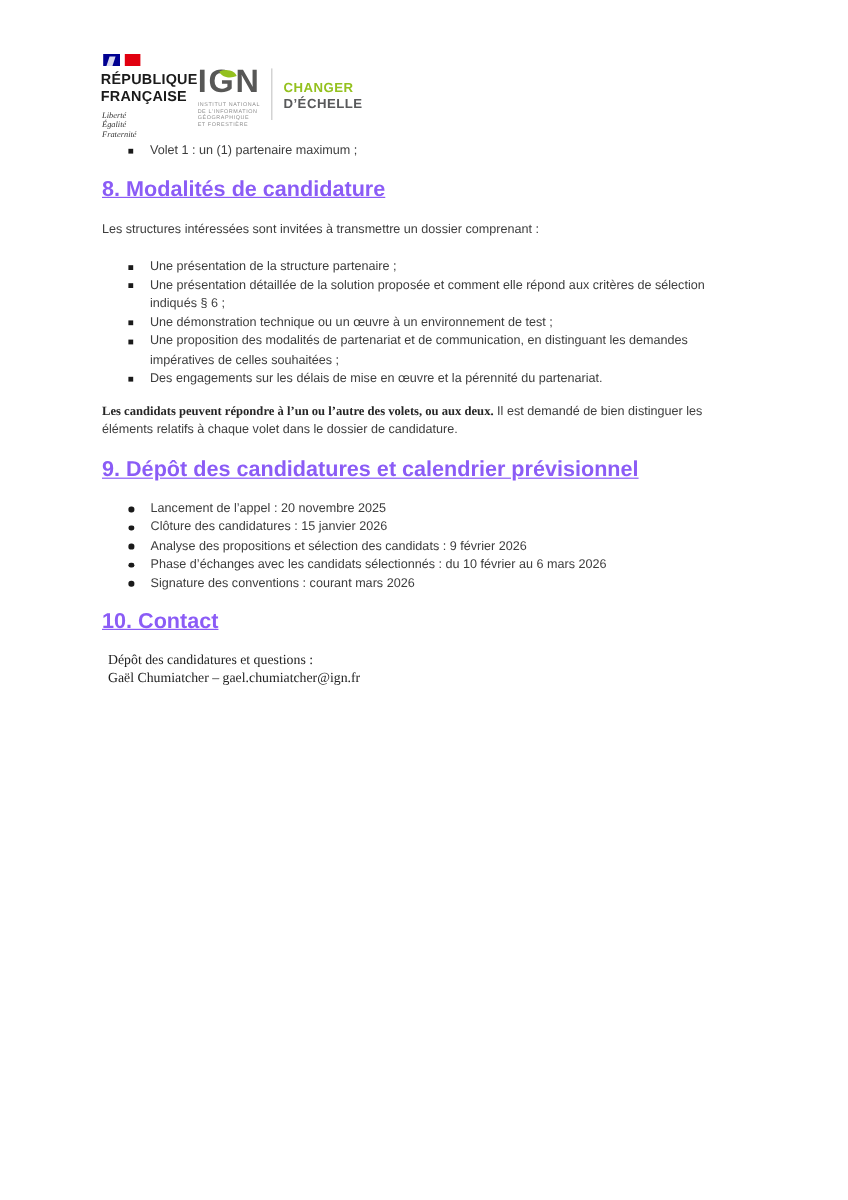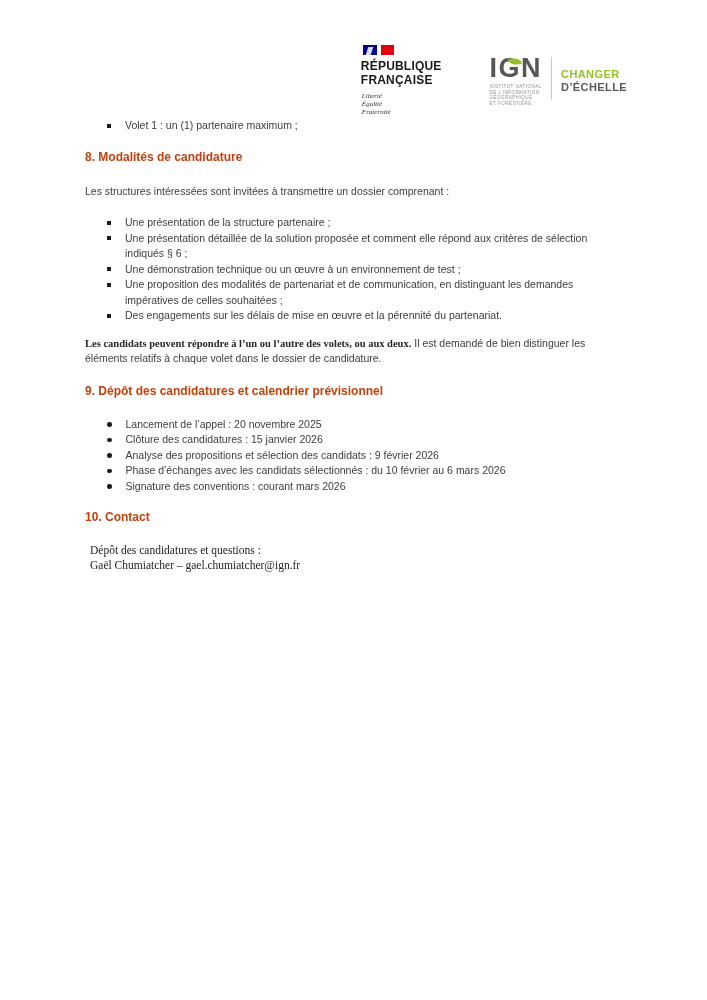--- a/index.html
+++ b/index.html
@@ -5,49 +5,49 @@
   * { box-sizing: border-box; }
   html, body { margin: 0; padding: 0; background: #ffffff; }
   .page {
     width: 707px; height: 1000px; background: #ffffff; overflow: hidden;
     font-family: "Liberation Sans", "DejaVu Sans", sans-serif;
     color: #3d3d3d; font-size: 10.5px; position: relative;
   }
 
   
   .header {
-    display: flex; justify-content: flex-end; align-items: flex-start;
+    display: flex; justify-content: flex-start; align-items: flex-start;
     margin: 45px 80px 0 84px;
   }
   
   .marianne { line-height: 1; }
   .flag { display: flex; gap: 4px; margin: 0 0 5px 2px; }
   .flag-blue { width: 14px; height: 10px; background: #000091; position: relative; overflow: hidden; }
   .flag-blue::after { content:""; position:absolute; left:4px; top:2px; width:5px; height:8px;
     background:#ffffff; transform: skewX(-18deg); opacity:.85; }
   .flag-red { width: 13px; height: 10px; background: #E1000F; }
   .rf-title { font-weight: bold; font-size: 12px; line-height: 13.5px; color: #1a1a1a; letter-spacing: .2px; }
   .motto { margin-top: 5px; margin-left: 1px; font-family: "Liberation Serif", serif;
     font-style: italic; font-size: 7px; line-height: 8px; color: #333333; }
 
   
   .ign { display: flex; align-items: flex-start; gap: 9px; margin-top: 11px; }
-  .ign-left { position: relative; margin-left: 48px; }
+  .ign-left { position: relative; }
   .ign-acronym { font-weight: bold; font-size: 27px; line-height: 24px; letter-spacing: 1.5px; color: #575756; }
   .ign-leaf { position: absolute; left: 19px; top: 1px; width: 12px; height: 9px;
     background: #94C11F; border-radius: 0 100% 0 100%; transform: rotate(-22deg); }
   .ign-sub { margin-top: 4px; font-size: 4.5px; line-height: 5.5px; letter-spacing: .5px; color: #8f8f8f; }
   .ign-divider { width: 1px; height: 43px; background: #c9c9c9; margin-top: 1px; }
   .ign-tagline { margin-top: 12px; font-weight: bold; font-size: 11px; line-height: 12.5px; letter-spacing: .4px; }
   .tag-green { color: #94C11F; }
   .tag-gray  { color: #58595B; }
 
   
   .main { padding: 0 84px 0 85px; }
-  h2 { font-size: 12px; font-weight: bold; color: #c2410c; line-height: 15px; margin: 0; }
+  h2 { font-size: 18px; font-weight: bold; color: #8b5cf6; line-height: 15px; margin: 0; text-decoration: underline; }
   p  { margin: 0; line-height: 15.5px; }
   ul { margin: 0; padding: 0 0 0 22px; list-style: none; }
   li { display: flex; line-height: 15.5px; }
   .bullet { flex: 0 0 auto; margin-right: 14px; background: #1a1a1a; }
   .sq-list .bullet  { width: 4px; height: 4px; margin-top: 5.5px; }
   .dot-list .bullet { width: 4.5px; height: 4.5px; border-radius: 50%; margin-top: 5.5px; }
   .li-text { flex: 1 1 auto; }
 
   .top-list    { margin-top: 2px; }
   .h-s8        { margin-top: 16px; }

